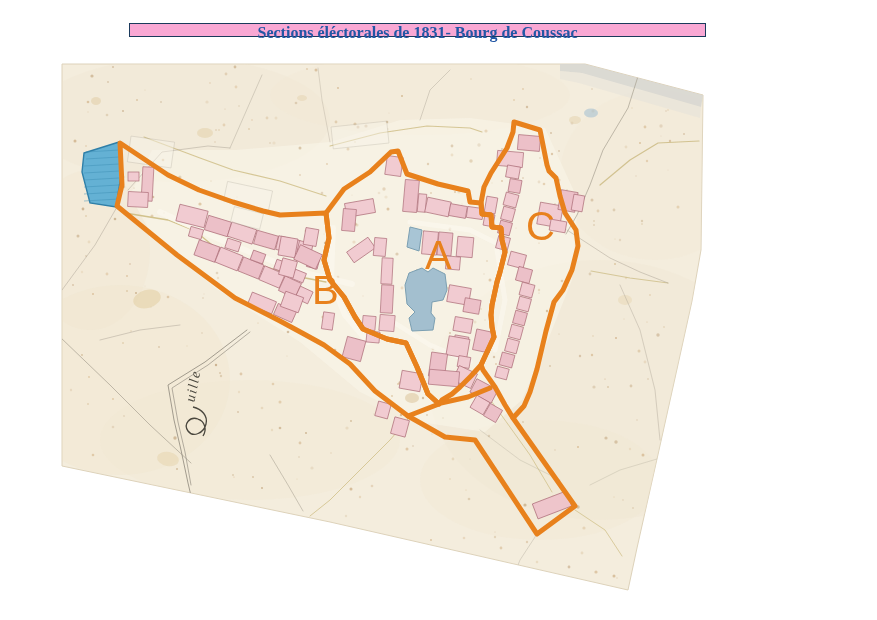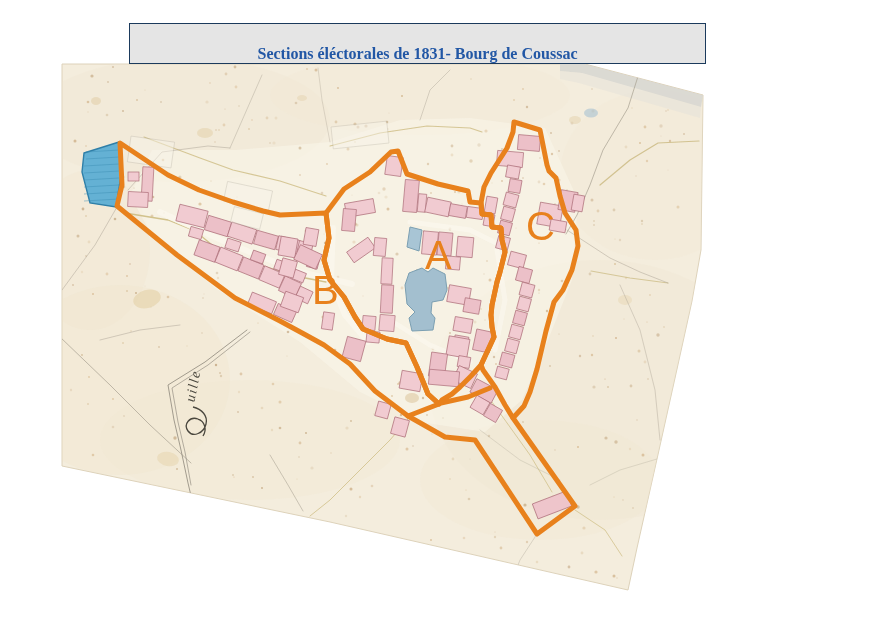--- a/index.html
+++ b/index.html
@@ -1,17 +1,17 @@
 <!DOCTYPE html>
 <html><head>
 <meta charset="utf-8">
 <style>
 html,body { margin:0; padding:0; background:#ffffff; width:877px; height:620px; overflow:hidden; }
 #wrap { position:relative; width:877px; height:620px; font-family:"Liberation Sans",sans-serif; }
-#titlebox { position:absolute; left:129px; top:23px; width:577px; height:41px; border:1.6px solid #1b3a5c; background:#e5e5e5; box-sizing:border-box; display:flex; align-items:flex-end; justify-content:center; }
+#titlebox { position:absolute; left:129px; top:23px; width:577px; height:14px; border:1.6px solid #1b3a5c; background:#f9a8d4; box-sizing:border-box; display:flex; align-items:flex-start; justify-content:center; }
 #titlebox span { font-family:"Liberation Serif",serif; font-weight:bold; font-size:16px; color:#2257a5; letter-spacing:0px; }
 #map { position:absolute; left:0; top:0; }
 </style>
 </head>
 <body>
 <div id="wrap">
 
 <div id="map">
 <svg width="877" height="620" viewBox="0 0 877 620" xmlns="http://www.w3.org/2000/svg">
 <rect x="0" y="0" width="877" height="620" fill="#ffffff"></rect>

